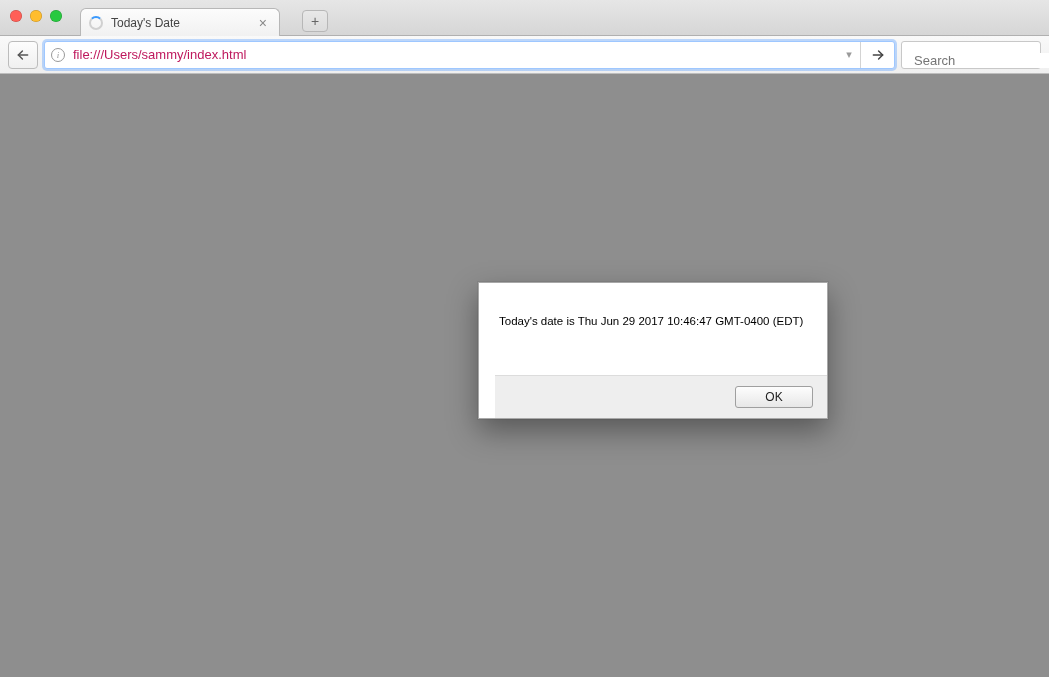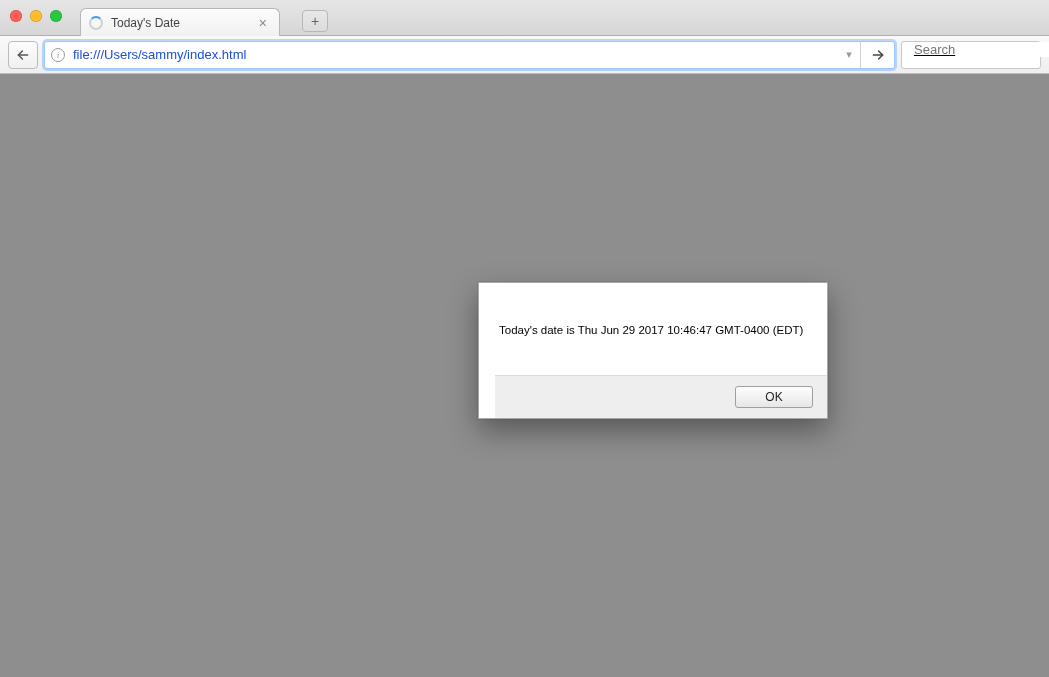--- a/index.html
+++ b/index.html
@@ -119,21 +119,21 @@
     line-height: 12px;
     text-align: center;
     color: #999;
     font-style: italic;
     font-family: Georgia, serif;
   }
   .addr-input {
     flex: 1;
     border: none; outline: none;
     font-size: 13px;
-    color: #1d4ed8;
+    color: #be185d;
     height: 100%;
     padding: 0 2px;
     caret-color: #333;
   }
   .addr-drop {
     width: 22px;
     color: #9a9a9a;
     font-size: 11px;
     text-align: center;
   }
@@ -143,23 +143,22 @@
     display: flex; align-items: center; justify-content: center;
     color: #555;
   }
 
   .search-wrap {
     width: 140px;
     height: 28px;
     border: 1px solid #c8c8c8;
     border-radius: 3px;
     background: #fff;
-    display: flex; align-items: flex-start;
+    display: flex; align-items: flex-end;
     padding: 0 6px;
-    text-decoration: underline;
   }
   .search-ico { margin-right: 6px; }
   .search-input {
     flex: 1;
     border: none; outline: none;
     font-size: 13px;
     color: #555;
   }
 
   
@@ -178,21 +177,20 @@
     top: 282px;
     width: 350px;
     background: #fff;
     border: 1px solid #a8a8a8;
     box-shadow: 0 12px 28px rgba(0,0,0,.38), 0 0 0 1px rgba(0,0,0,.05);
   }
   .dialog-body {
     padding: 30px 20px 28px 20px;
     min-height: 92px;
     display: flex;
-    align-items: center;
   }
   .dialog-body p {
     font-size: 11.5px;
     color: #000;
     line-height: 1.4;
   }
   .dialog-footer {
     background: #eeeeee;
     border-top: 1px solid #dcdcdc;
     padding: 10px 14px;

